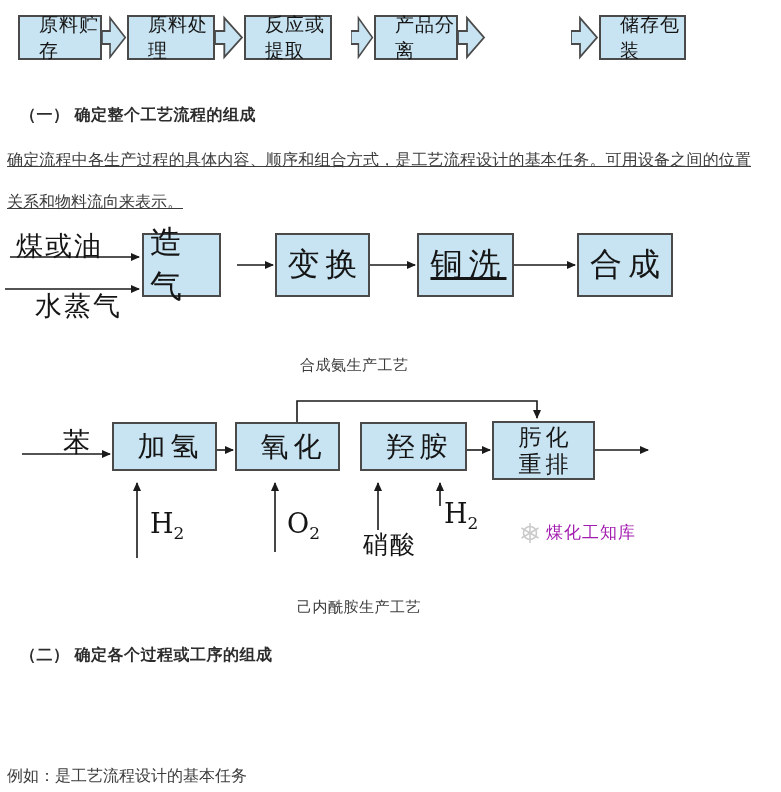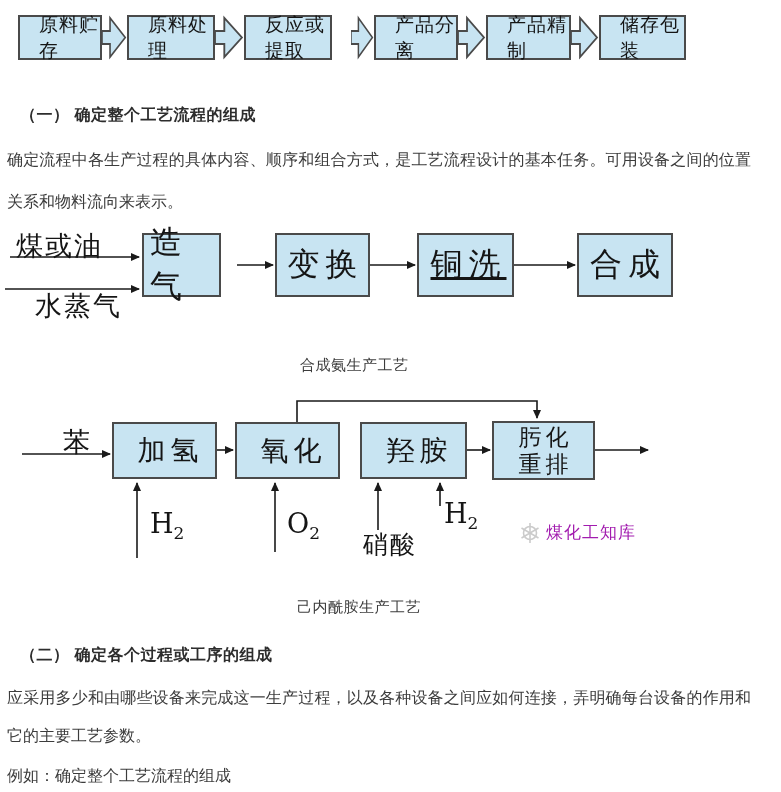--- a/index.html
+++ b/index.html
@@ -9,21 +9,21 @@
   }
   
   .fbox{
     position:absolute;box-sizing:border-box;
     background:#c8e4f2;border:2px solid #4a4a4a;
     display:flex;align-items:center;justify-content:center;
     font-family:"DejaVu Serif","Liberation Serif",serif;color:#151515;
   }
   .topbox{top:15px;height:45px;font-size:19px;letter-spacing:1px;padding-left:19px;}
   .d1box{top:233px;height:64px;font-size:32px;letter-spacing:6px;padding-left:6px;}
-  .d2box{top:422px;height:57px;font-size:28px;letter-spacing:5px;padding-left:12px;}
+  .d2box{top:422px;height:49px;font-size:28px;letter-spacing:5px;padding-left:12px;}
   .chev{position:absolute;top:15px;height:45px;}
   .chev svg{display:block;width:100%;height:100%;}
   
   .h1{position:absolute;font-size:16px;font-weight:bold;color:#2d2d2d;letter-spacing:0.5px;}
   .para{position:absolute;font-size:16px;color:#3c3c3c;text-align:justify;}
   .p1{line-height:42px;}
   .p2{line-height:38px;}
   .caption{position:absolute;font-size:15px;color:#3c3c3c;letter-spacing:0.5px;}
   
   .dlabel{position:absolute;font-family:"DejaVu Serif","Liberation Serif",serif;color:#151515;margin-left:8px;}
@@ -86,30 +86,29 @@
     <svg viewBox="0 0 28 45" preserveAspectRatio="none">
         <path d="M0,16 L9,16 L9,3 L26,22.5 L9,42 L9,29 L0,29 Z" fill="#c8e4f2" stroke="#4a4a4a" stroke-width="1.8"></path>
       </svg>
   </div>
   <div class="fbox topbox" style="left:374px;width:84px;">产品分离</div>
   <div class="chev" style="left:458px;width:28px;">
     <svg viewBox="0 0 28 45" preserveAspectRatio="none">
         <path d="M0,16 L9,16 L9,3 L26,22.5 L9,42 L9,29 L0,29 Z" fill="#c8e4f2" stroke="#4a4a4a" stroke-width="1.8"></path>
       </svg>
   </div>
-  <div class="fbox topbox" style="left:486px;width:85px;">产品精制</div>
   <div class="chev" style="left:571px;width:28px;">
     <svg viewBox="0 0 28 45" preserveAspectRatio="none">
         <path d="M0,16 L9,16 L9,3 L26,22.5 L9,42 L9,29 L0,29 Z" fill="#c8e4f2" stroke="#4a4a4a" stroke-width="1.8"></path>
       </svg>
   </div>
   <div class="fbox topbox" style="left:599px;width:87px;">储存包装</div>
 
   <div class="h1" style="left:20px;top:105px;">（一） 确定整个工艺流程的组成</div>
-  <div class="para p1" style="left:7px;top:139px;width:744px;">确定流程中各生产过程的具体内容、顺序和组合方式，是工艺流程设计的基本任务。可用设备之间的位置关系和物料流向来表示。</div>
+  <div class="para p1" style="left:7px;top:139px;width:744px;text-decoration:underline;">确定流程中各生产过程的具体内容、顺序和组合方式，是工艺流程设计的基本任务。可用设备之间的位置关系和物料流向来表示。</div>
 
   <div class="dlabel" style="left:8px;top:228px;font-size:27px;letter-spacing:2px;">煤或油</div>
   <div class="dlabel" style="left:27px;top:288px;font-size:27px;letter-spacing:2px;">水蒸气</div>
   <div class="fbox d1box" style="left:142px;width:79px;">造气</div>
   <div class="fbox d1box" style="left:275px;width:95px;">变换</div>
   <div class="fbox d1box" style="left:417px;width:97px;text-decoration:underline;">铜洗</div>
   <div class="fbox d1box" style="left:577px;width:96px;">合成</div>
   <div class="caption" style="left:300px;top:356px;">合成氨生产工艺</div>
 
   <div class="dlabel" style="left:55px;top:424px;font-size:27px;">苯</div>
@@ -140,16 +139,15 @@
         <line x1="3.5" y1="17" x2="20.5" y2="7"></line>
         <circle cx="12" cy="12" r="6.5"></circle>
       </g>
     </svg>
     <span class="wtext">煤化工知库</span>
   </div>
 
   <div class="caption" style="left:297px;top:598px;">己内酰胺生产工艺</div>
 
   <div class="h1" style="left:20px;top:645px;">（二） 确定各个过程或工序的组成</div>
-  <div class="para p2" style="left:7px;top:679px;width:744px;">应采用多少和由哪些设备来完成这一生产过程，以及各种设备之间应如何连接，弄明确每台设备的作用和它的主要工艺参数。</div>
-  <div class="para" style="left:7px;top:766px;width:744px;">例如：确定整个工艺流程的组成</div>
+  <div class="para" style="left:7px;top:766px;width:744px;">例如：是工艺流程设计的基本任务</div>
 
 </div>
 
 </body></html>

